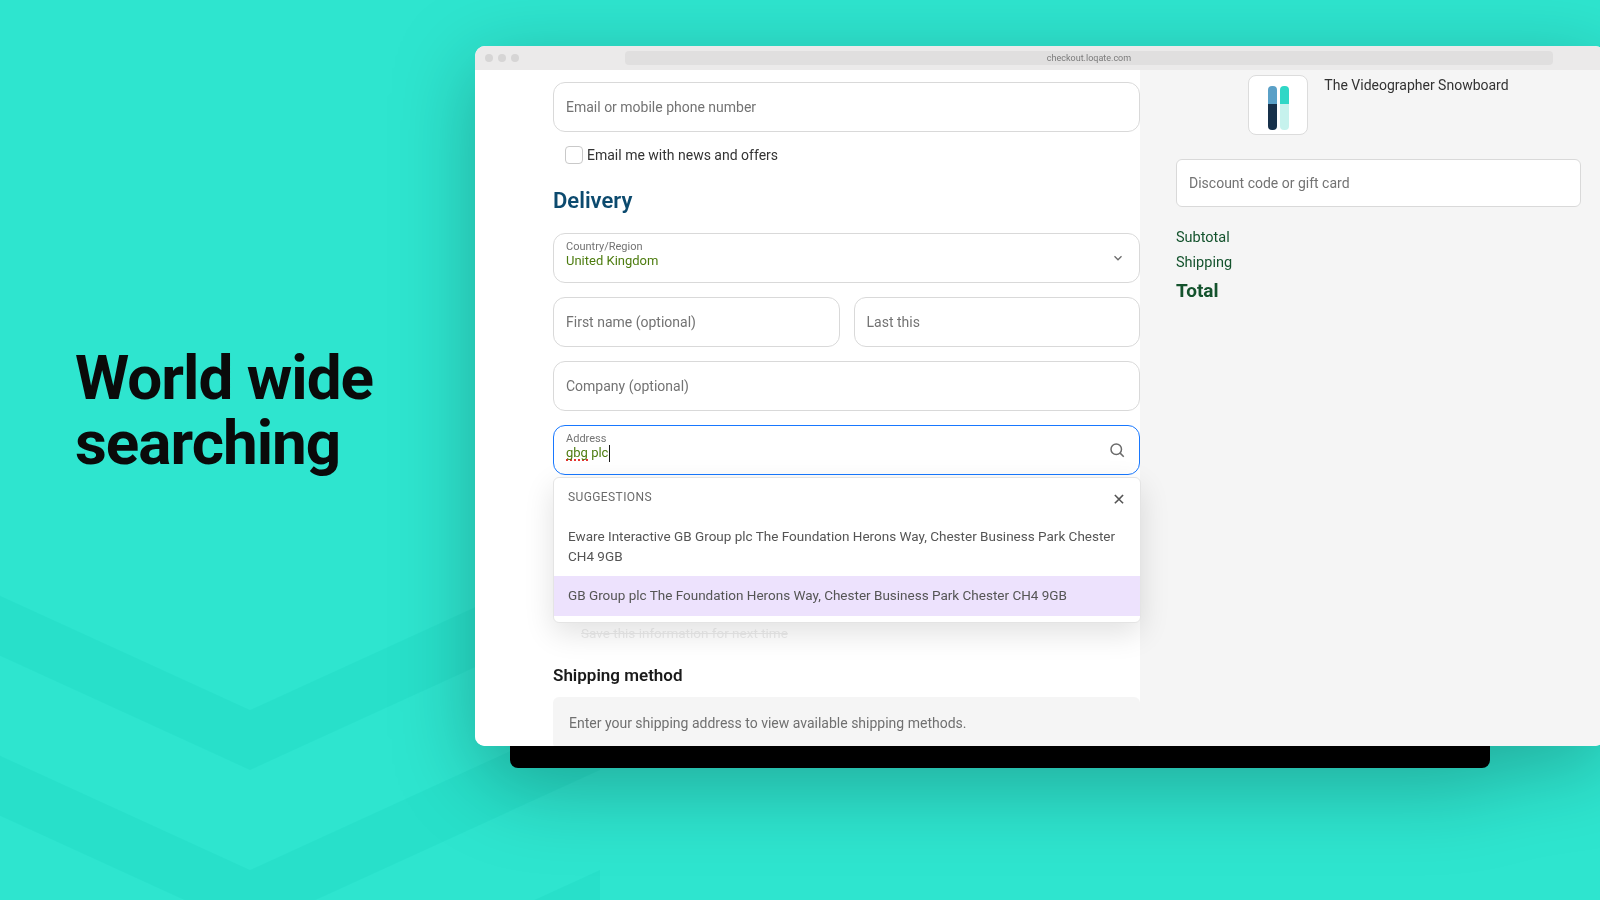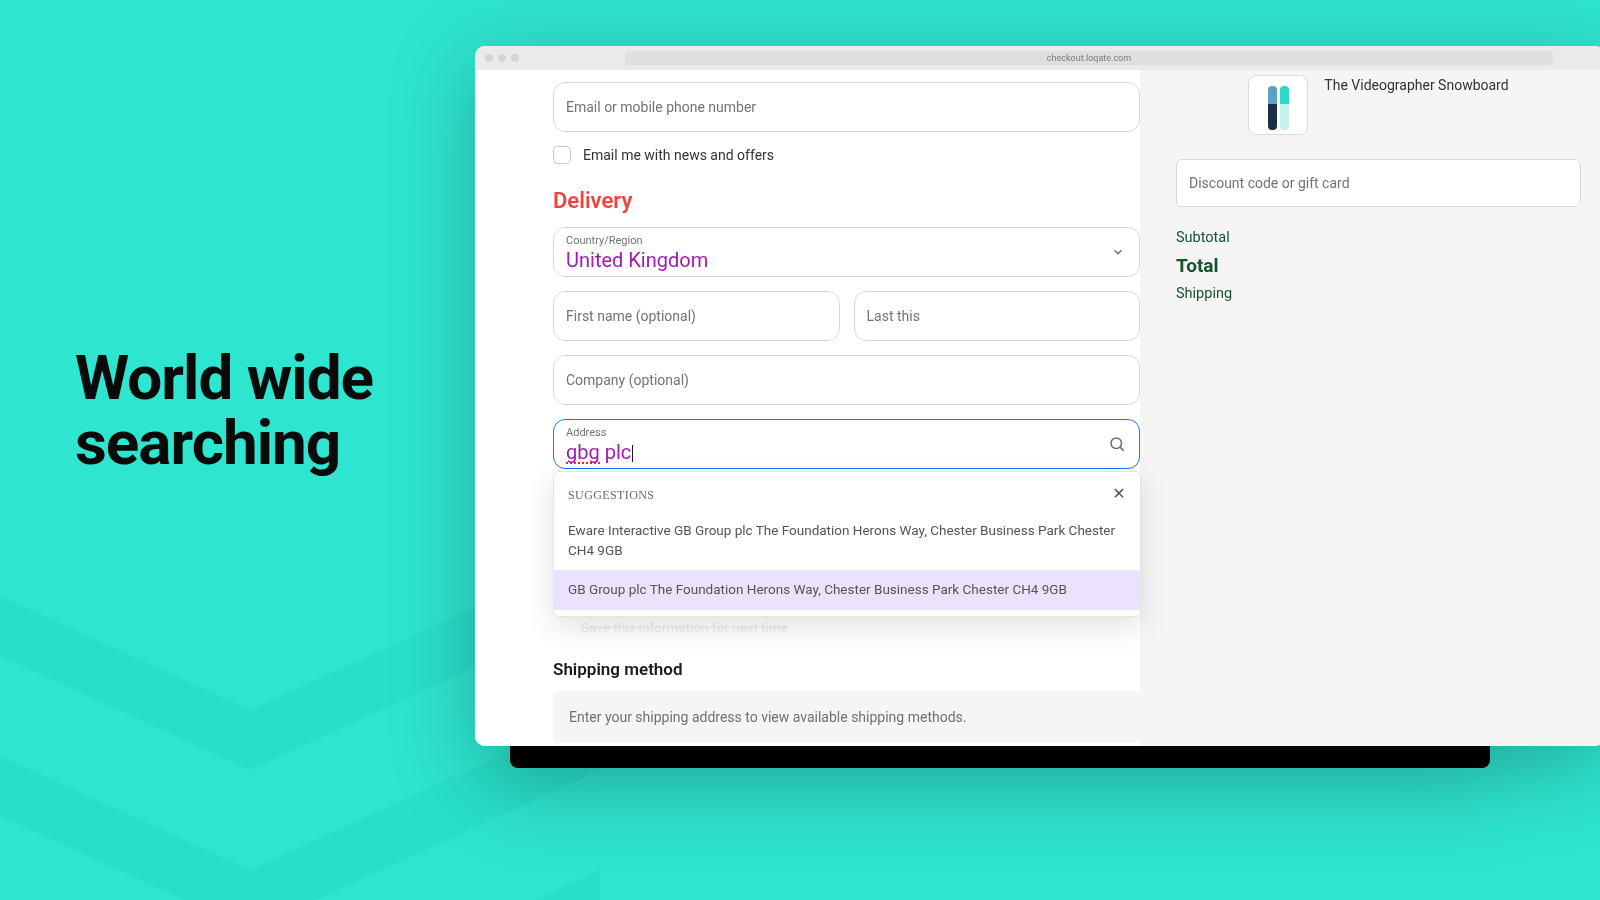--- a/index.html
+++ b/index.html
@@ -109,38 +109,39 @@
   background: #fff;
 }
 .field.focused { border: 1.5px solid #1878ff; }
 .floating .float-label {
   font-size: 11px;
   color: #737373;
   display: block;
   line-height: 1.2;
 }
 .floating .float-value {
-  font-size: 20px;
-  color: #a21caf;
+  font-size: 13px;
+  color: #4d7c0f;
   line-height: 1.3;
 }
 .floating { flex-direction: column; align-items: flex-start; padding: 6px 12px; }
 .checkbox-row {
   display: flex;
   align-items: center;
-  gap: 12px;
+  gap: 4px;
   margin-bottom: 24px;
+  margin-left: 12px;
 }
 .chk {
   width: 18px; height: 18px;
   border: 1px solid #c9c9c9;
   border-radius: 4px;
 }
 .chk-label { font-size: 14px; color: #333; }
-h2.section { font-size: 22px; font-weight: 600; color: #ef4444; margin-bottom: 14px; }
+h2.section { font-size: 22px; font-weight: 600; color: #0c4a6e; margin-bottom: 20px; }
 h3.section { font-size: 17px; font-weight: 600; color: #1a1a1a; margin-bottom: 12px; }
 .row2 { display: flex; gap: 14px; }
 .row2 .field { flex: 1; }
 .country { position: relative; }
 .country .chev-down {
   position: absolute; right: 14px; top: 50%; transform: translateY(-50%);
   color: #6b6b6b;
 }
 .address-wrap { position: relative; }
 .address-field { padding-right: 40px; }
@@ -165,26 +166,25 @@
   left: 0; right: -1px;
   top: 52px;
   background: #fff;
   border: 1px solid #e4e4e4;
   border-radius: 6px;
   box-shadow: 0 10px 30px rgba(0,0,0,0.12);
   z-index: 10;
   padding-bottom: 6px;
 }
 .sugg-head {
-  display: flex; justify-content: space-between; align-items: flex-end;
+  display: flex; justify-content: space-between; align-items: flex-start;
   padding: 12px 14px 8px 14px;
   font-size: 12px;
   color: #6b6b6b;
   letter-spacing: 0.4px;
-  font-family: Liberation Serif, serif;
 }
 .close-x { font-size: 16px; color: #555; cursor: pointer; }
 .sugg-item {
   padding: 10px 14px;
   font-size: 13.5px;
   color: #555;
   line-height: 1.45;
 }
 .sugg-item.hl { background: #ede2fd; }
 .save-row {
@@ -361,23 +361,23 @@
           <div class="item-name">The Videographer Snowboard</div>
         </div>
 
         <div class="discount">
           <span>Discount code or gift card</span>
         </div>
 
         <div class="sum-row">
           <span>Subtotal</span>
         </div>
+        <div class="sum-row">
+          <span>Shipping</span>
+        </div>
         <div class="sum-row total">
           <span>Total</span>
         </div>
-        <div class="sum-row">
-          <span>Shipping</span>
-        </div>
       </div>
     </div>
 
   </div>
 </div>
 
 </body></html>

